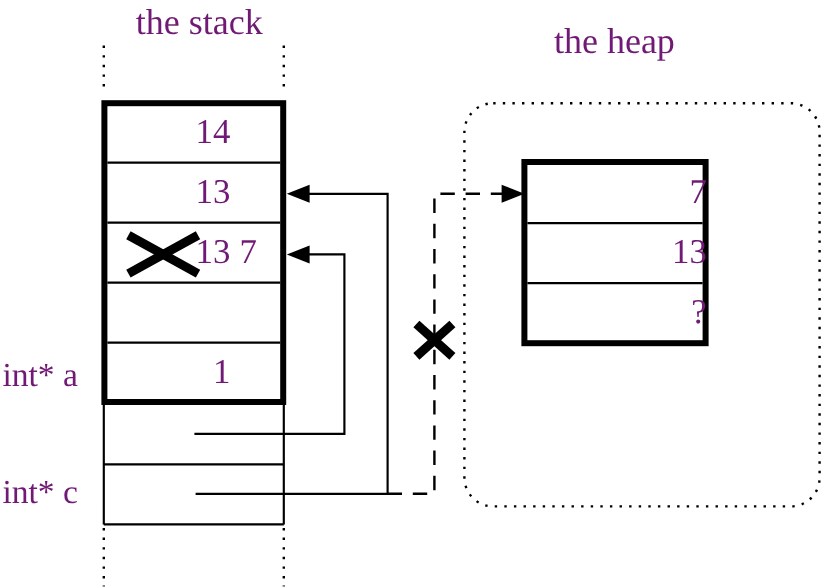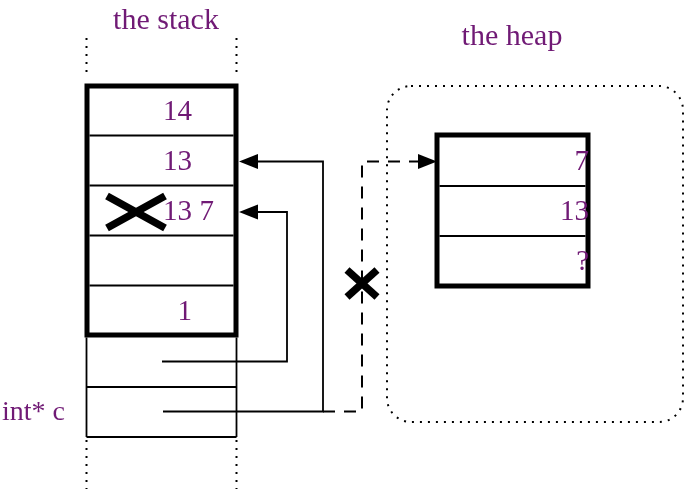--- a/index.html
+++ b/index.html
@@ -70,15 +70,16 @@
   <div class="txt num" style="left:86px;top:85px;width:106px;line-height:50px;">14</div>
   <div class="txt num" style="left:86px;top:135px;width:106px;line-height:50px;">13</div>
   <div class="txt num" style="left:86px;top:185px;width:106px;line-height:50px;">13</div>
   <div class="txt num" style="left:180px;top:185px;width:34px;line-height:50px;">7</div>
   <div class="txt num" style="left:86px;top:285px;width:106px;line-height:50px;">1</div>
 
   <div class="txt num" style="left:435px;top:135px;width:154px;line-height:51px;">7</div>
   <div class="txt num" style="left:435px;top:185px;width:154px;line-height:50px;">13</div>
   <div class="txt num" style="left:435px;top:235px;width:154px;line-height:50px;">?</div>
 
+  <div class="txt varlabel" style="top:298px;">int* a</div>
   <div class="txt varlabel" style="top:395px;">int* c</div>
 
 </div>
 
 </body></html>

